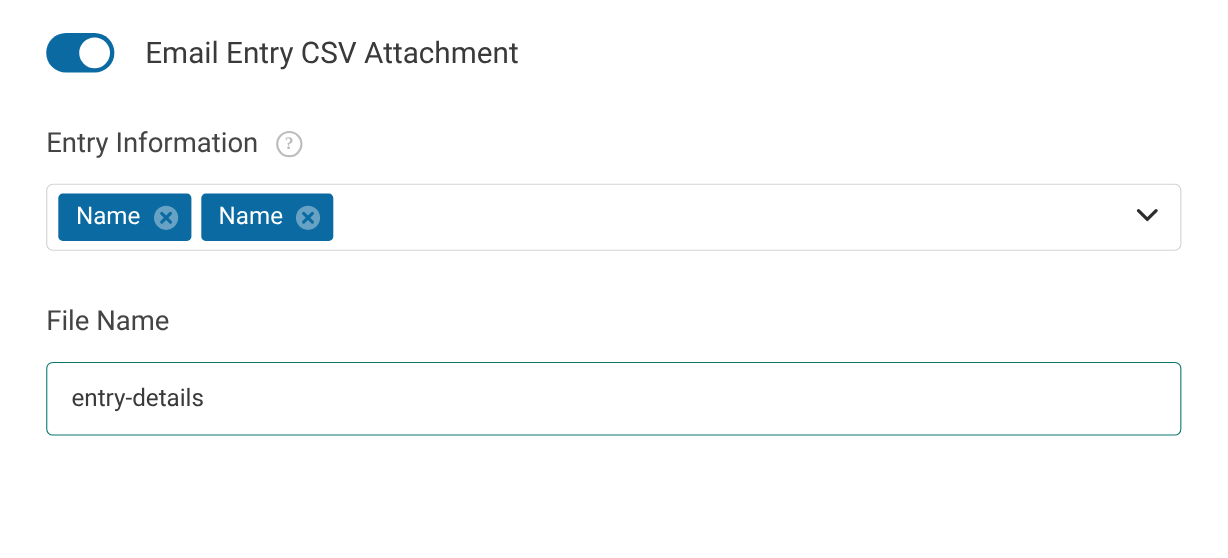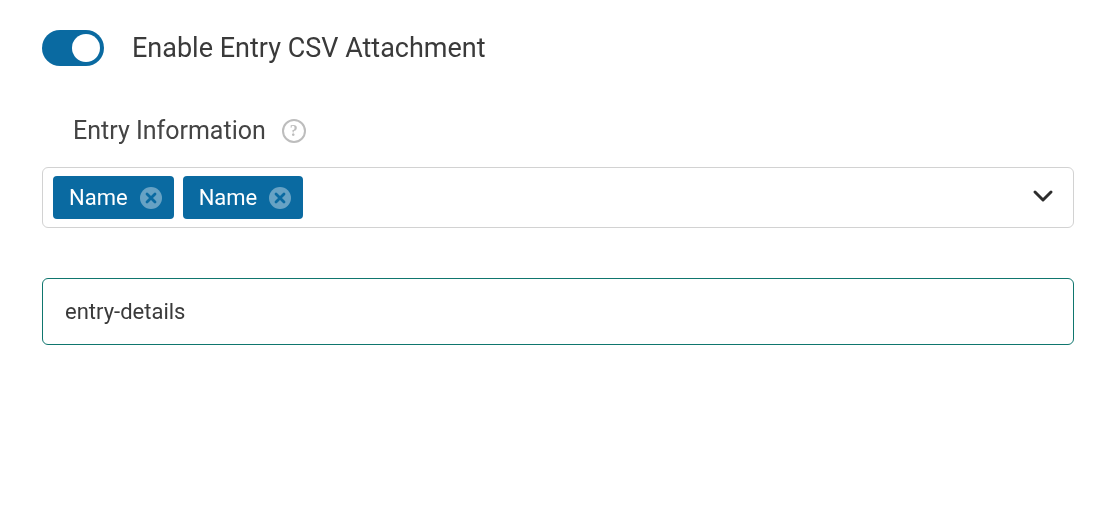--- a/index.html
+++ b/index.html
@@ -35,21 +35,20 @@
       color: #3a3a3a;
       font-weight: 400;
     }
 
     
     .section-label {
       display: flex;
       align-items: center;
       gap: 16px;
       margin-bottom: 22px;
-      margin-left: 31px;
     }
     .section-label-text {
       font-size: 25px;
       color: #444444;
       font-weight: 400;
     }
     .help-icon {
       width: 24px; height: 24px;
       border: 2.3px solid #bdbdbd;
       color: #bdbdbd;
@@ -119,21 +118,21 @@
       font-family: inherit;
     }
   </style>
 </head>
 <body>
 
 <div class="row toggle-row">
   <div class="toggle">
     <div class="toggle-knob"></div>
   </div>
-  <span class="toggle-label">Enable Entry CSV Attachment</span>
+  <span class="toggle-label">Email Entry CSV Attachment</span>
 </div>
 
 <div class="row">
   <div class="section-label">
     <span class="section-label-text">Entry Information</span>
     <span class="help-icon"></span>
   </div>
   <div class="tagbox">
     <div class="tag">
       <span class="tag-text">Name</span>
@@ -153,14 +152,17 @@
     </div>
     <span class="chevron">
       <svg width="24" height="24" viewBox="0 0 24 24">
           <path d="M4 8 L12 16 L20 8" fill="none" stroke="currentColor" stroke-width="3" stroke-linecap="round" stroke-linejoin="round"></path>
         </svg>
     </span>
   </div>
 </div>
 
 <div class="row">
+  <div class="section-label">
+    <span class="section-label-text">File Name</span>
+  </div>
   <input class="text-input" type="text" value="entry-details" style="">
 </div>
 
 </body></html>

